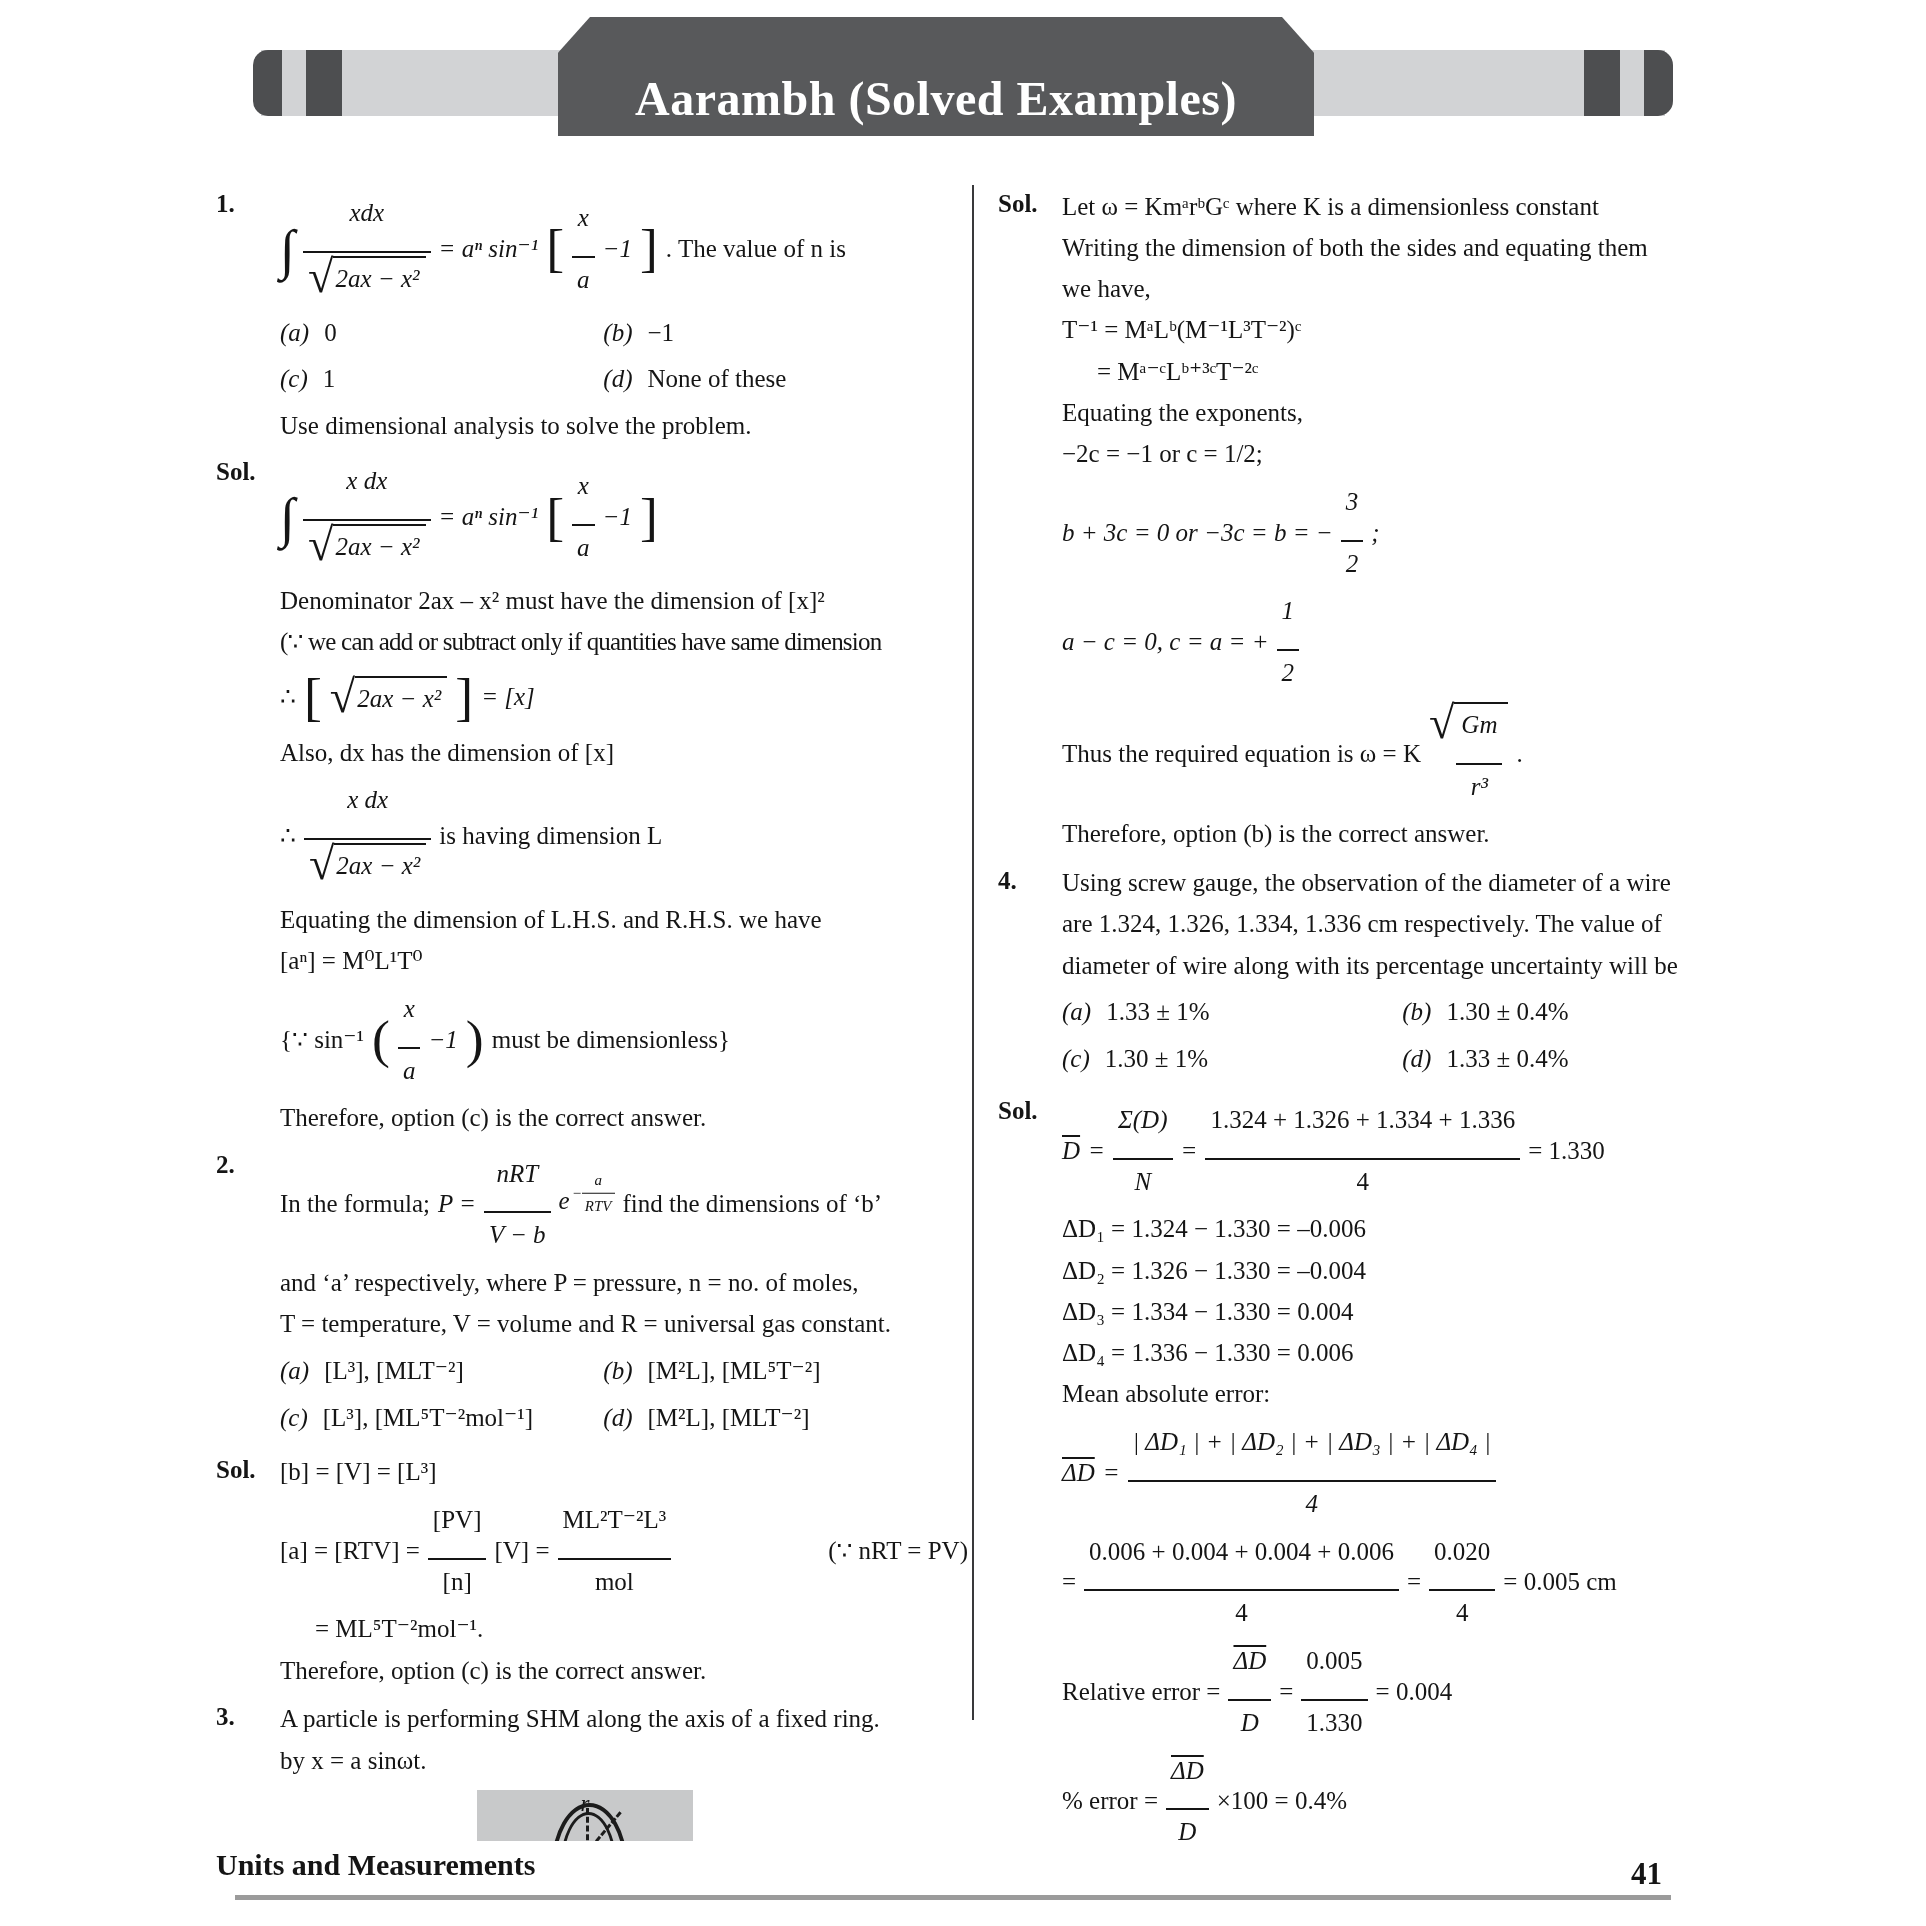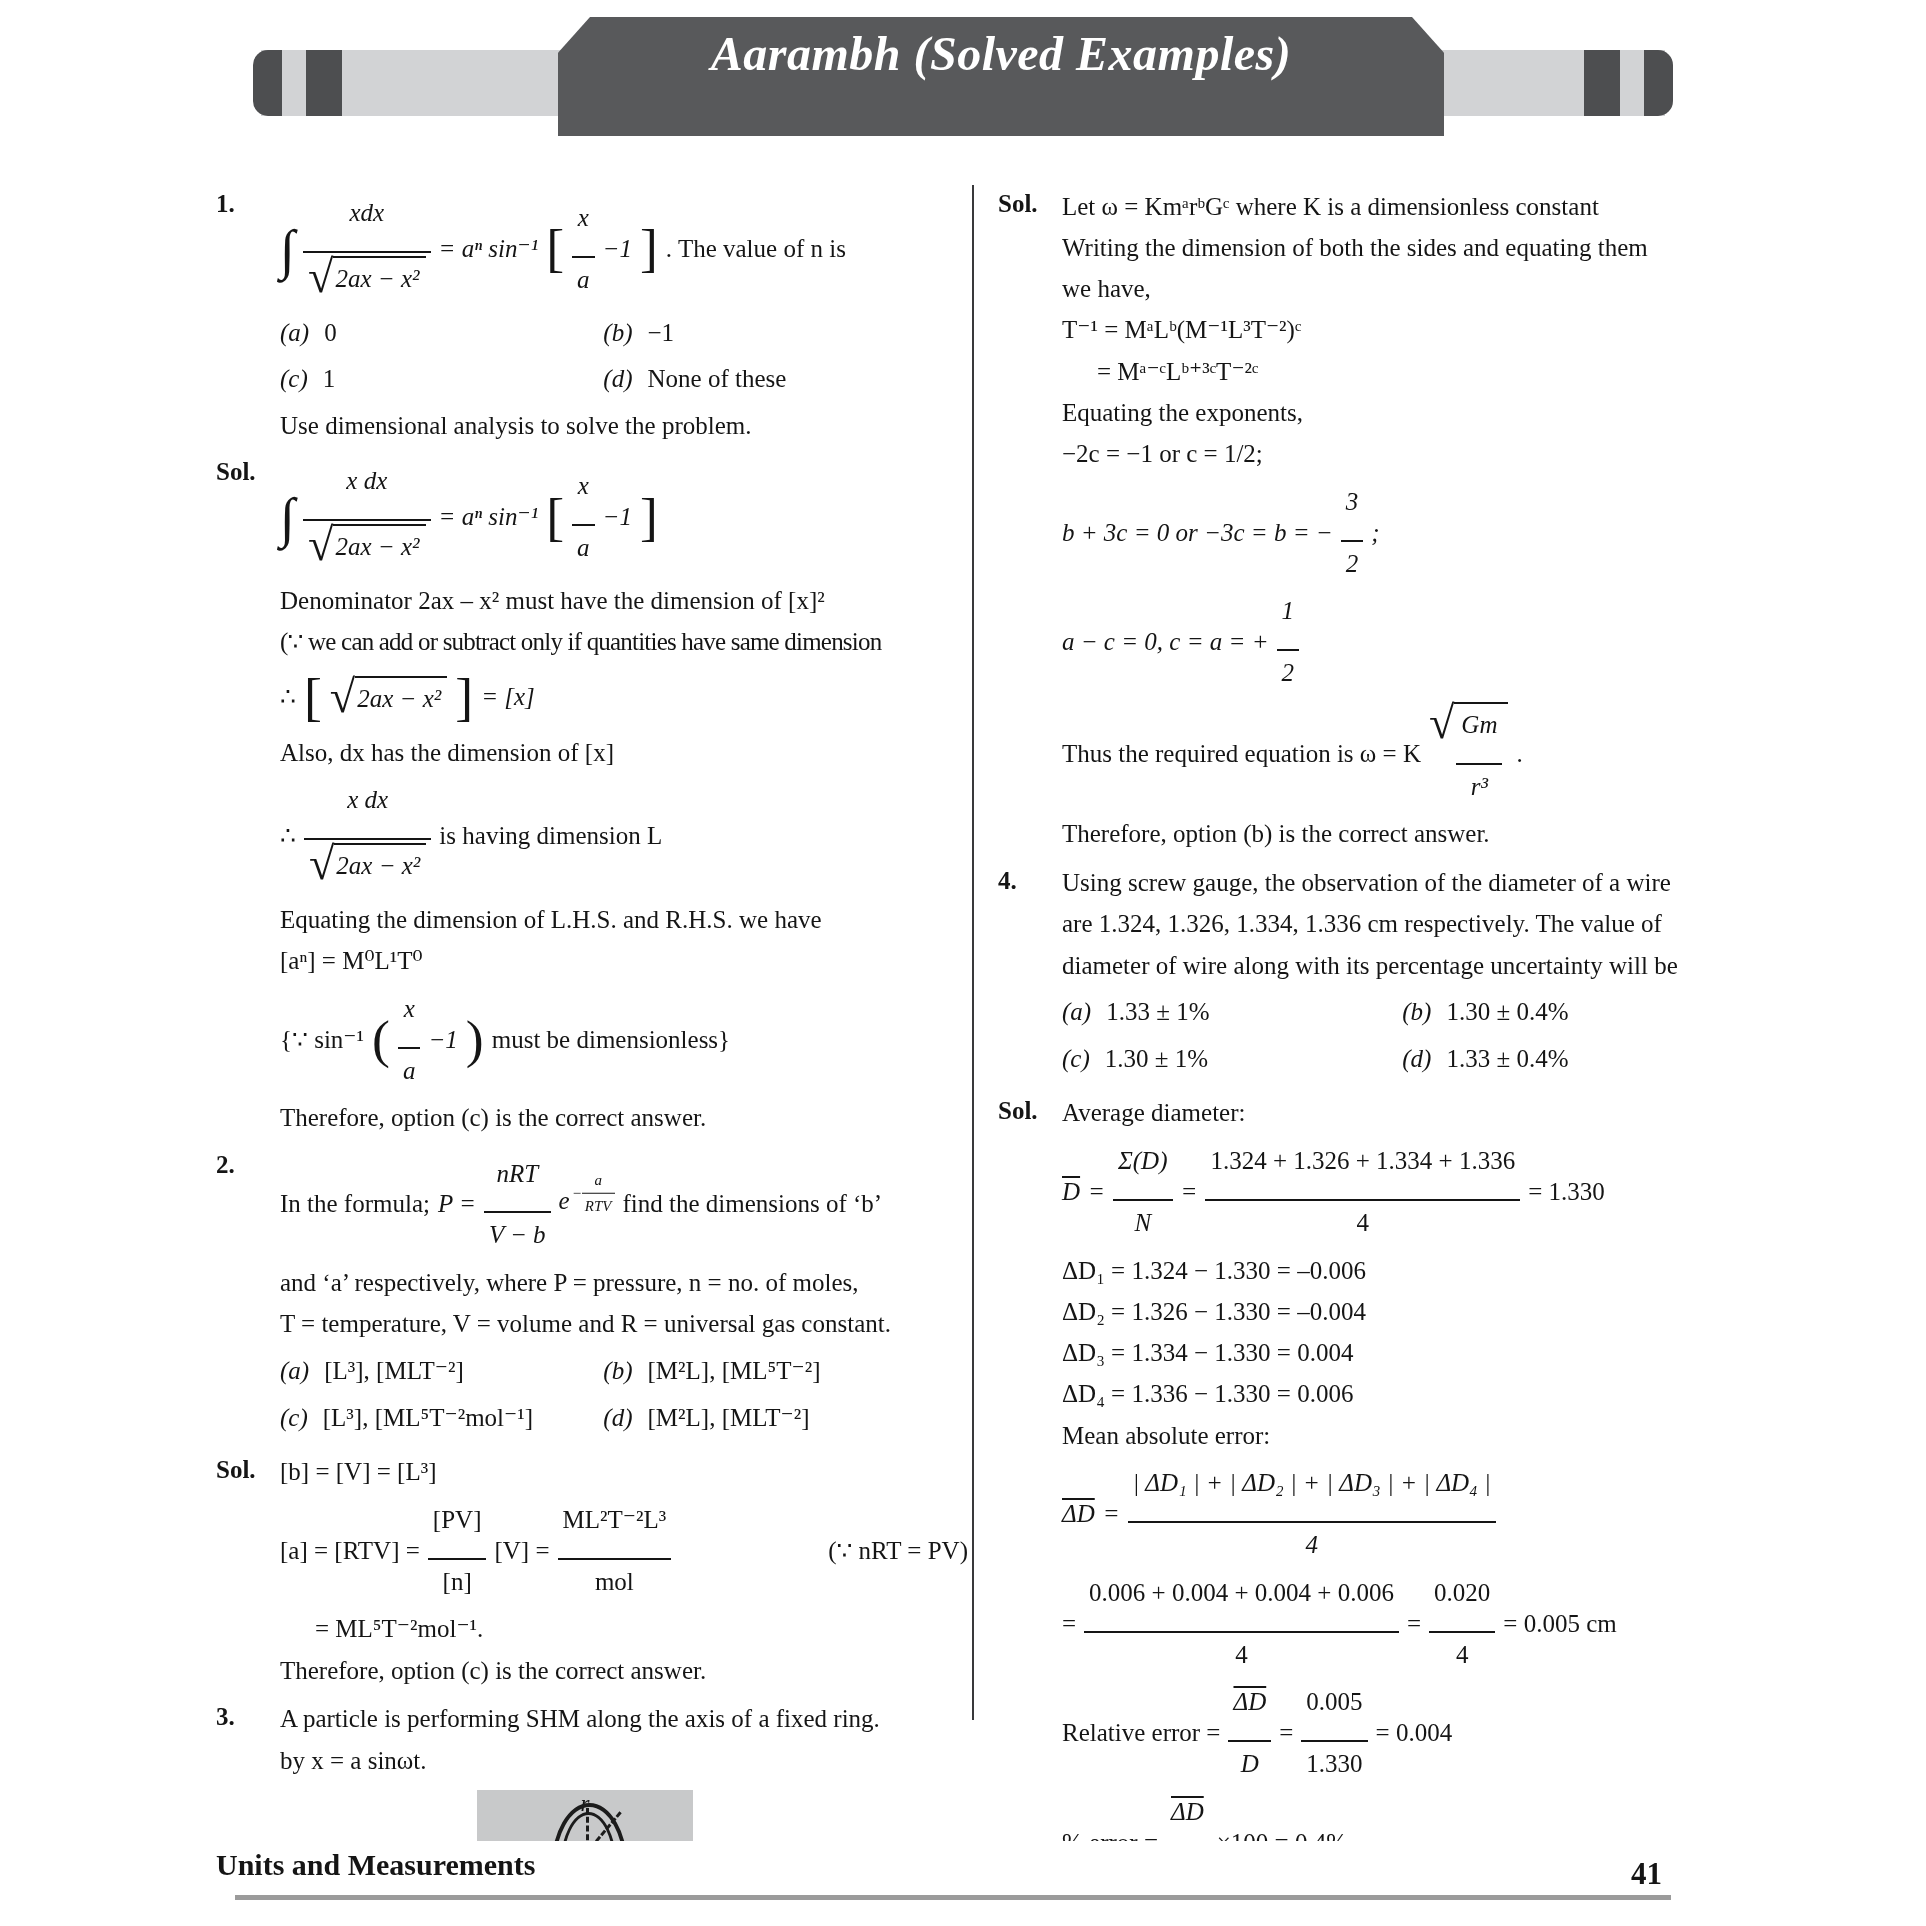--- a/index.html
+++ b/index.html
@@ -8,23 +8,23 @@
 
   
   .hdr{position:absolute;top:0;left:0;right:0;height:155px;}
   .band{position:absolute;top:50px;left:261px;right:261px;height:66px;background:#d2d3d5;}
   .cap{position:absolute;top:50px;width:29px;height:66px;background:#4d4e50;}
   .cap.l{left:253px;border-radius:15px 0 0 15px;}
   .cap.r{right:253px;border-radius:0 15px 15px 0;}
   .blk{position:absolute;top:50px;width:36px;height:66px;background:#4d4e50;}
   .blk.l{left:306px;}
   .blk.r{right:306px;}
-  .ribbon{position:absolute;left:558px;top:17px;width:886px;height:119px;background:#58595b;
+  .ribbon{position:absolute;left:558px;top:17px;width:756px;height:119px;background:#58595b;
           clip-path:polygon(32px 0,calc(100% - 32px) 0,100% 30%,100% 100%,0 100%,0 30%);
-          display:flex;align-items:flex-start;justify-content:center;font-style:italic;}
+          display:flex;align-items:flex-end;justify-content:center;}
   .ribbon h1{margin:0;color:#ffffff;font-size:48px;font-weight:700;letter-spacing:0.5px;}
 
   
   .cols{position:absolute;top:185px;left:216px;right:140px;bottom:85px;display:flex;}
   .col{overflow:hidden;}
   .col.left{width:752px;flex:none;}
   .divider{flex:none;width:2px;background:#39393b;margin-left:4px;height:1535px;}
   .col.right{flex:1;padding-left:24px;}
 
   
@@ -359,21 +359,20 @@
                 <span class="ol">(d)</span>
                 <span>1.33 ± 0.4%</span>
               </div>
           </div>
         </div>
       </div>
 
       <div class="row">
         <span class="lbl">Sol.</span>
         <div class="bd">
-          <p class="p">Average diameter:</p>
           <div class="eqline math">
             <span class="bar">D</span>
             <span class="mtx">=</span>
             <span class="frac">
               <span class="num">Σ(D)</span>
               <span class="den">N</span>
             </span>
             <span class="mtx">=</span>
             <span class="frac up">
               <span class="num">1.324 + 1.326 + 1.334 + 1.336</span>

